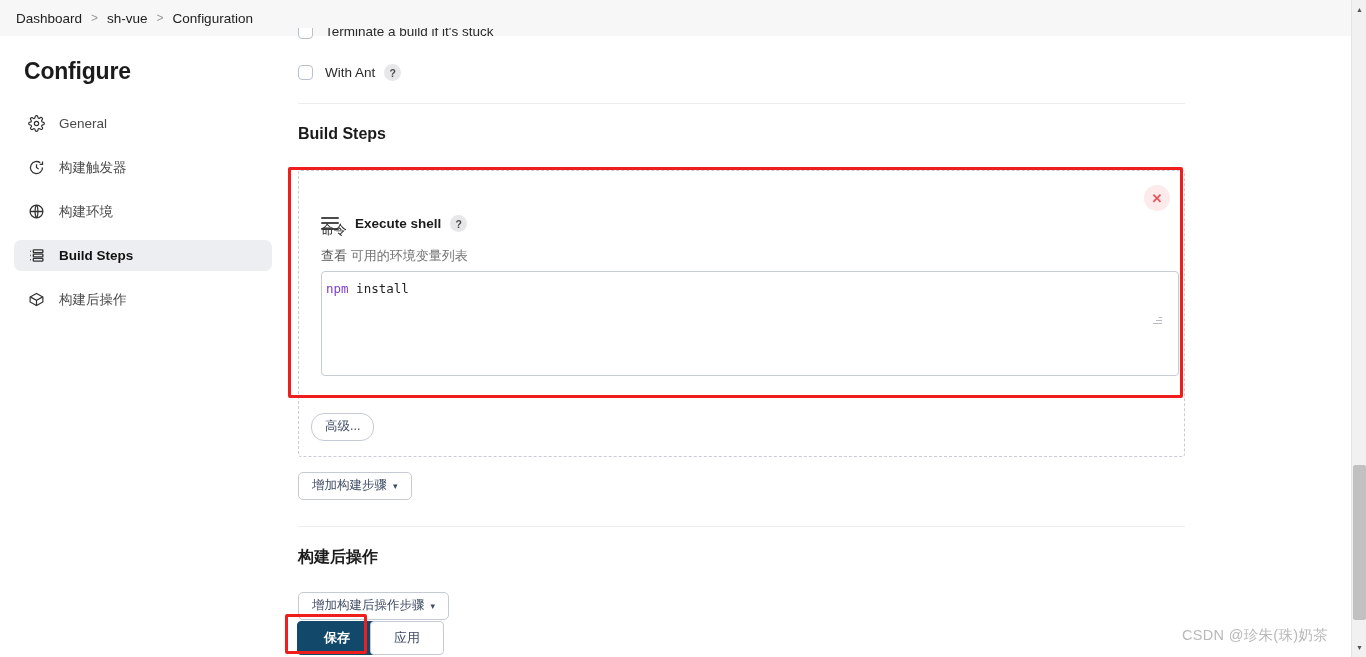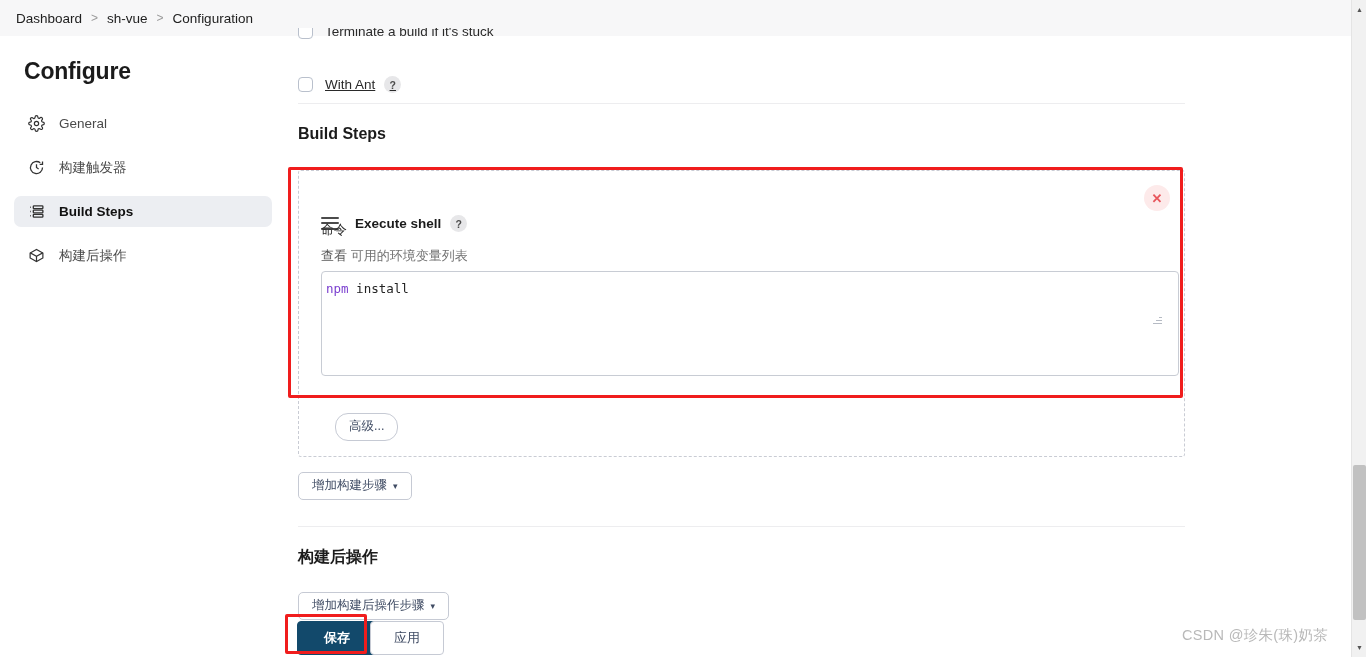--- a/index.html
+++ b/index.html
@@ -117,21 +117,21 @@
   .resize-grip b, .resize-grip s {
     position: absolute; right: 0; display: block; height: 1.2px; background: #b6bbc4; transform-origin: right center;
   }
 
   .btn {
     font-family: "Liberation Sans", sans-serif;
     font-size: 12.5px; color: #3f4b63;
     background: #fff; border: 1px solid #c6cad4; border-radius: 5px;
     padding: 6px 13px; cursor: pointer; line-height: 1.1;
   }
-  .btn-adv { position: absolute; left: 36px; top: 242px; border-radius: 13px; }
+  .btn-adv { position: absolute; left: 12px; top: 242px; border-radius: 13px; }
   .btn-addstep { position: absolute; left: 298px; top: 472px; }
   .btn-addpost { position: absolute; left: 298px; top: 592px; }
 
   .btn-save {
     position: absolute; left: 297px; top: 621px;
     background: #12496b; border: 1px solid #12496b; color: #fff;
     font-size: 13px; font-weight: 700; border-radius: 4px;
     padding: 7px 26px; cursor: pointer;
   }
   .btn-apply {
@@ -198,20 +198,29 @@
         <span class="nav-ico">
           <svg width="17" height="17" viewBox="0 0 24 24" fill="none" stroke="currentColor" stroke-width="1.8">
             <path d="M20.5 12a8.5 8.5 0 1 1-3.2-6.6"></path>
               <path d="M20.5 3.5v4h-4"></path>
             <path d="M12 7.5V12l3 2"></path>
           </svg>
         </span>
         <span>构建触发器</span>
       </div>
 
+      <div class="nav-item">
+        <span class="nav-ico">
+          <svg width="17" height="17" viewBox="0 0 24 24" fill="none" stroke="currentColor" stroke-width="1.8">
+            <circle cx="12" cy="12" r="9"></circle>
+              <path d="M3 12h18M12 3c2.6 2.7 2.6 15.3 0 18M12 3c-2.6 2.7-2.6 15.3 0 18"></path>
+          </svg>
+        </span>
+        <span>构建环境</span>
+      </div>
 
       <div class="nav-item active">
         <span class="nav-ico">
           <svg width="17" height="17" viewBox="0 0 24 24" fill="none" stroke="currentColor" stroke-width="1.9">
             <path d="M3 6h1M3 12h1M3 18h1"></path>
             <rect x="7.5" y="4" width="13.5" height="4" rx="1"></rect>
             <rect x="7.5" y="10" width="13.5" height="4" rx="1"></rect>
             <rect x="7.5" y="16" width="13.5" height="4" rx="1"></rect>
           </svg>
         </span>
@@ -233,21 +242,21 @@
 
   <div class="main">
 
     <div class="row-clip">
       <div class="chk-row" style="left:10px; top:-4px;">
         <span class="chk-box"></span>
         <span>Terminate a build if it's stuck</span>
       </div>
     </div>
 
-    <div class="chk-row" style="left:10px; top:40px;text-decoration:underline;">
+    <div class="chk-row" style="left:10px; top:28px;">
       <span class="chk-box"></span>
       <span>With Ant</span>
       <span class="help-badge">?</span>
     </div>
 
     <div class="divider" style="left:10px; top:67px; width:887px;"></div>
 
     <div class="section-h" style="left:10px; top:89px;">Build Steps</div>
 
   </div>

